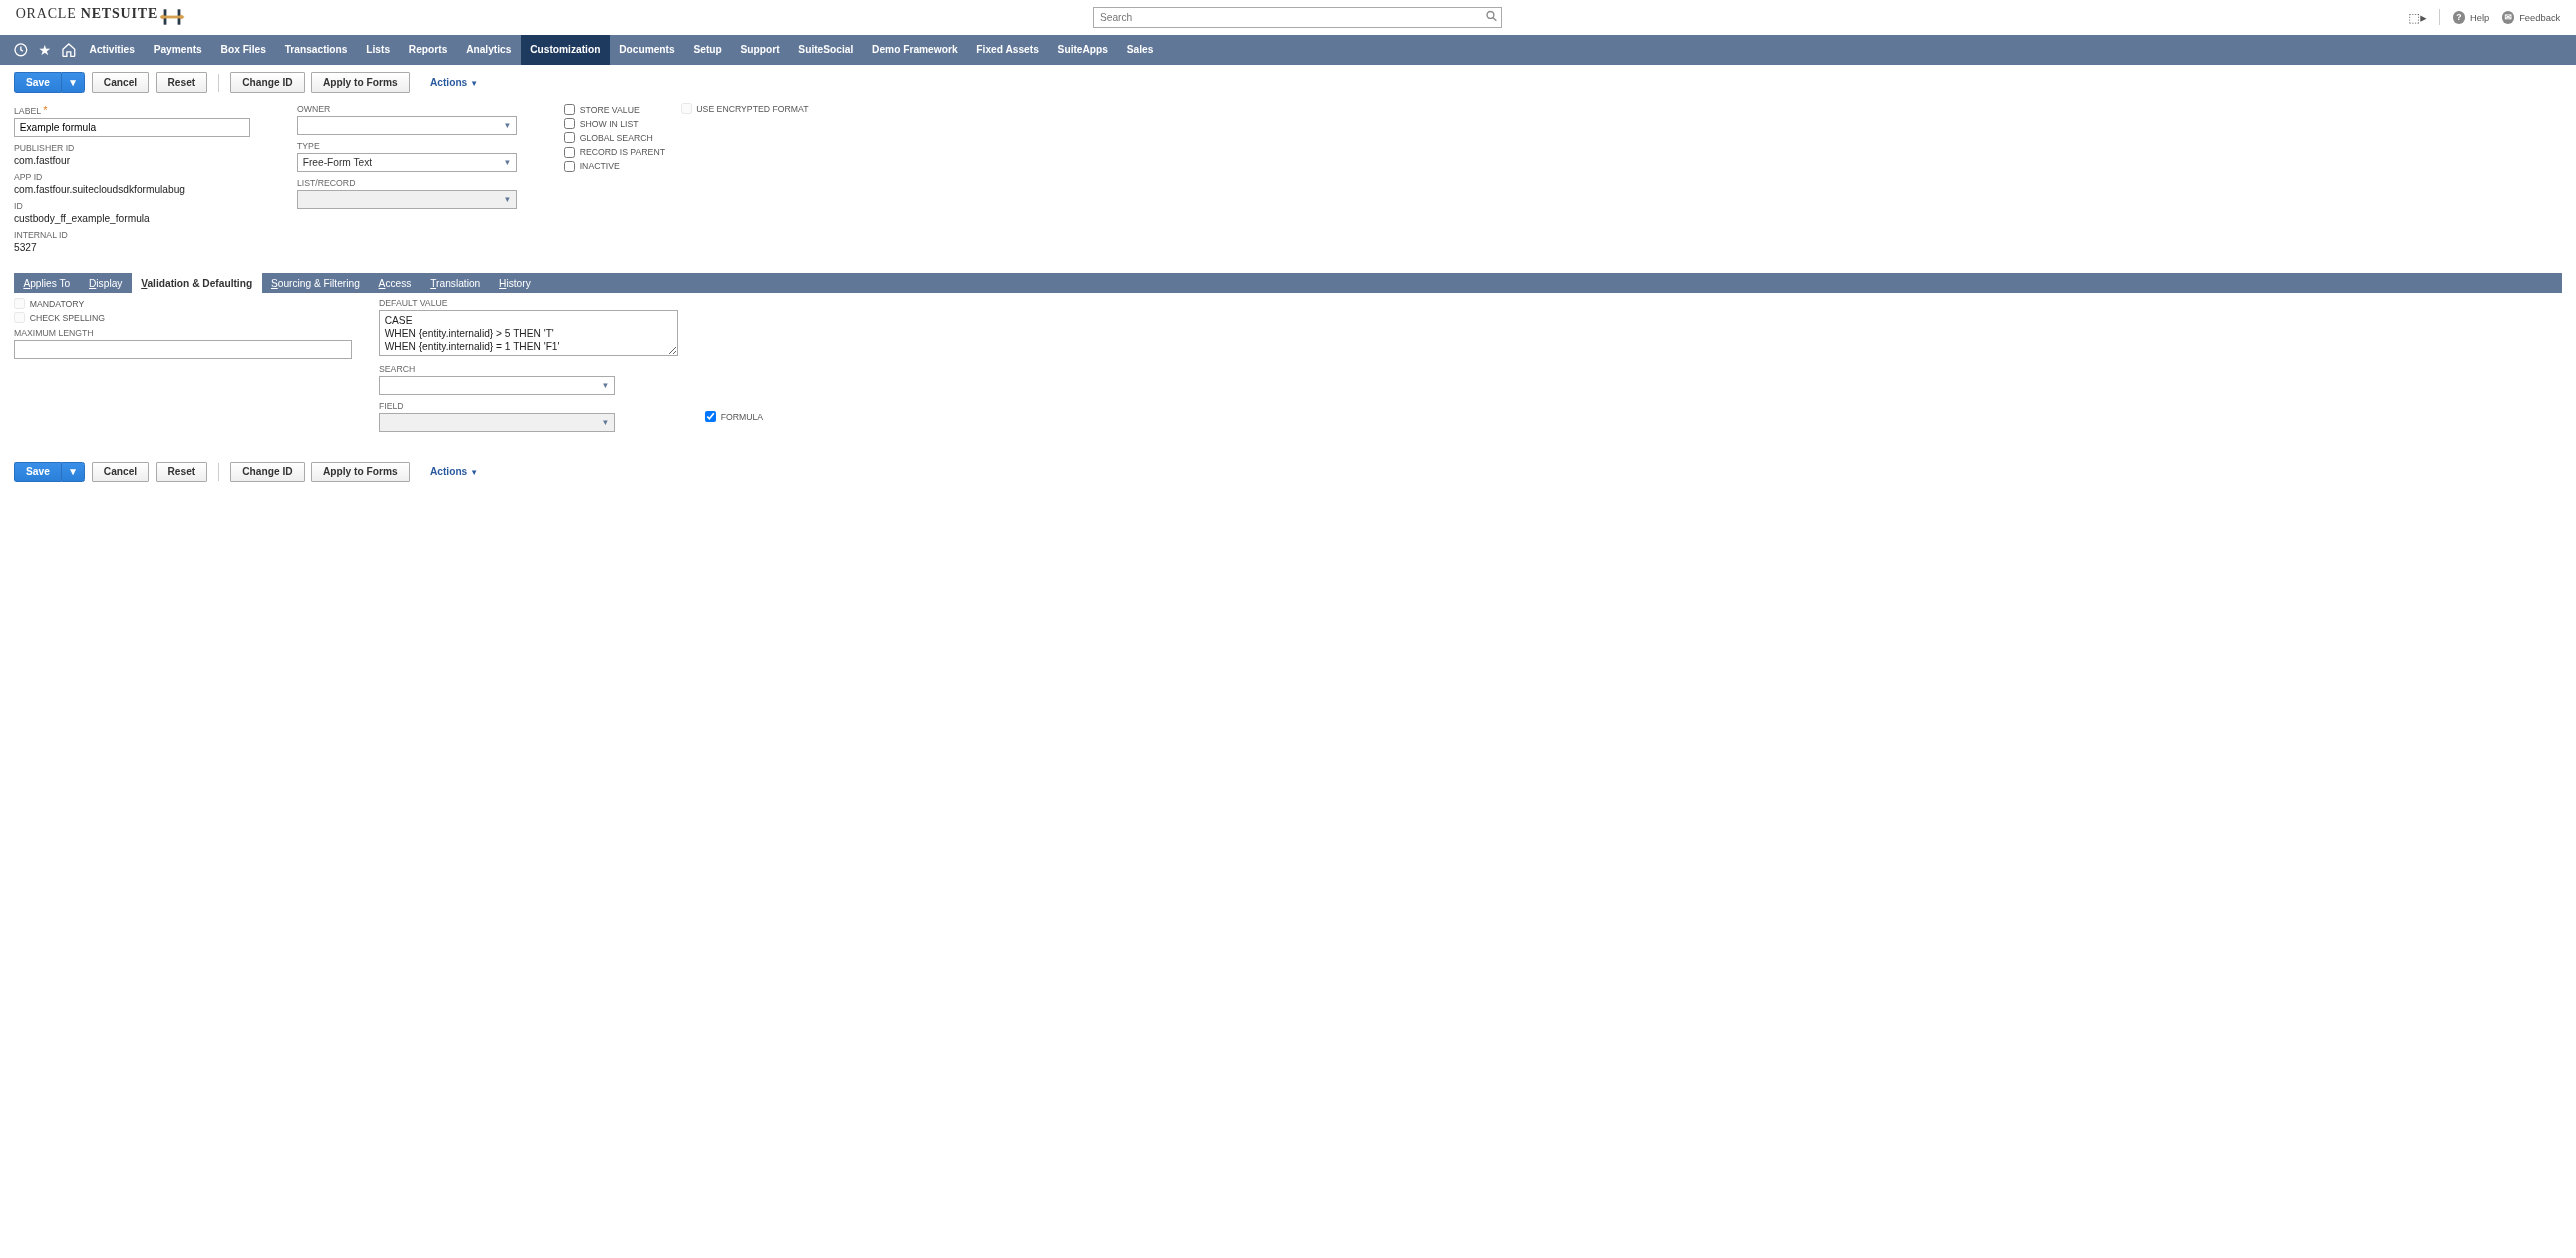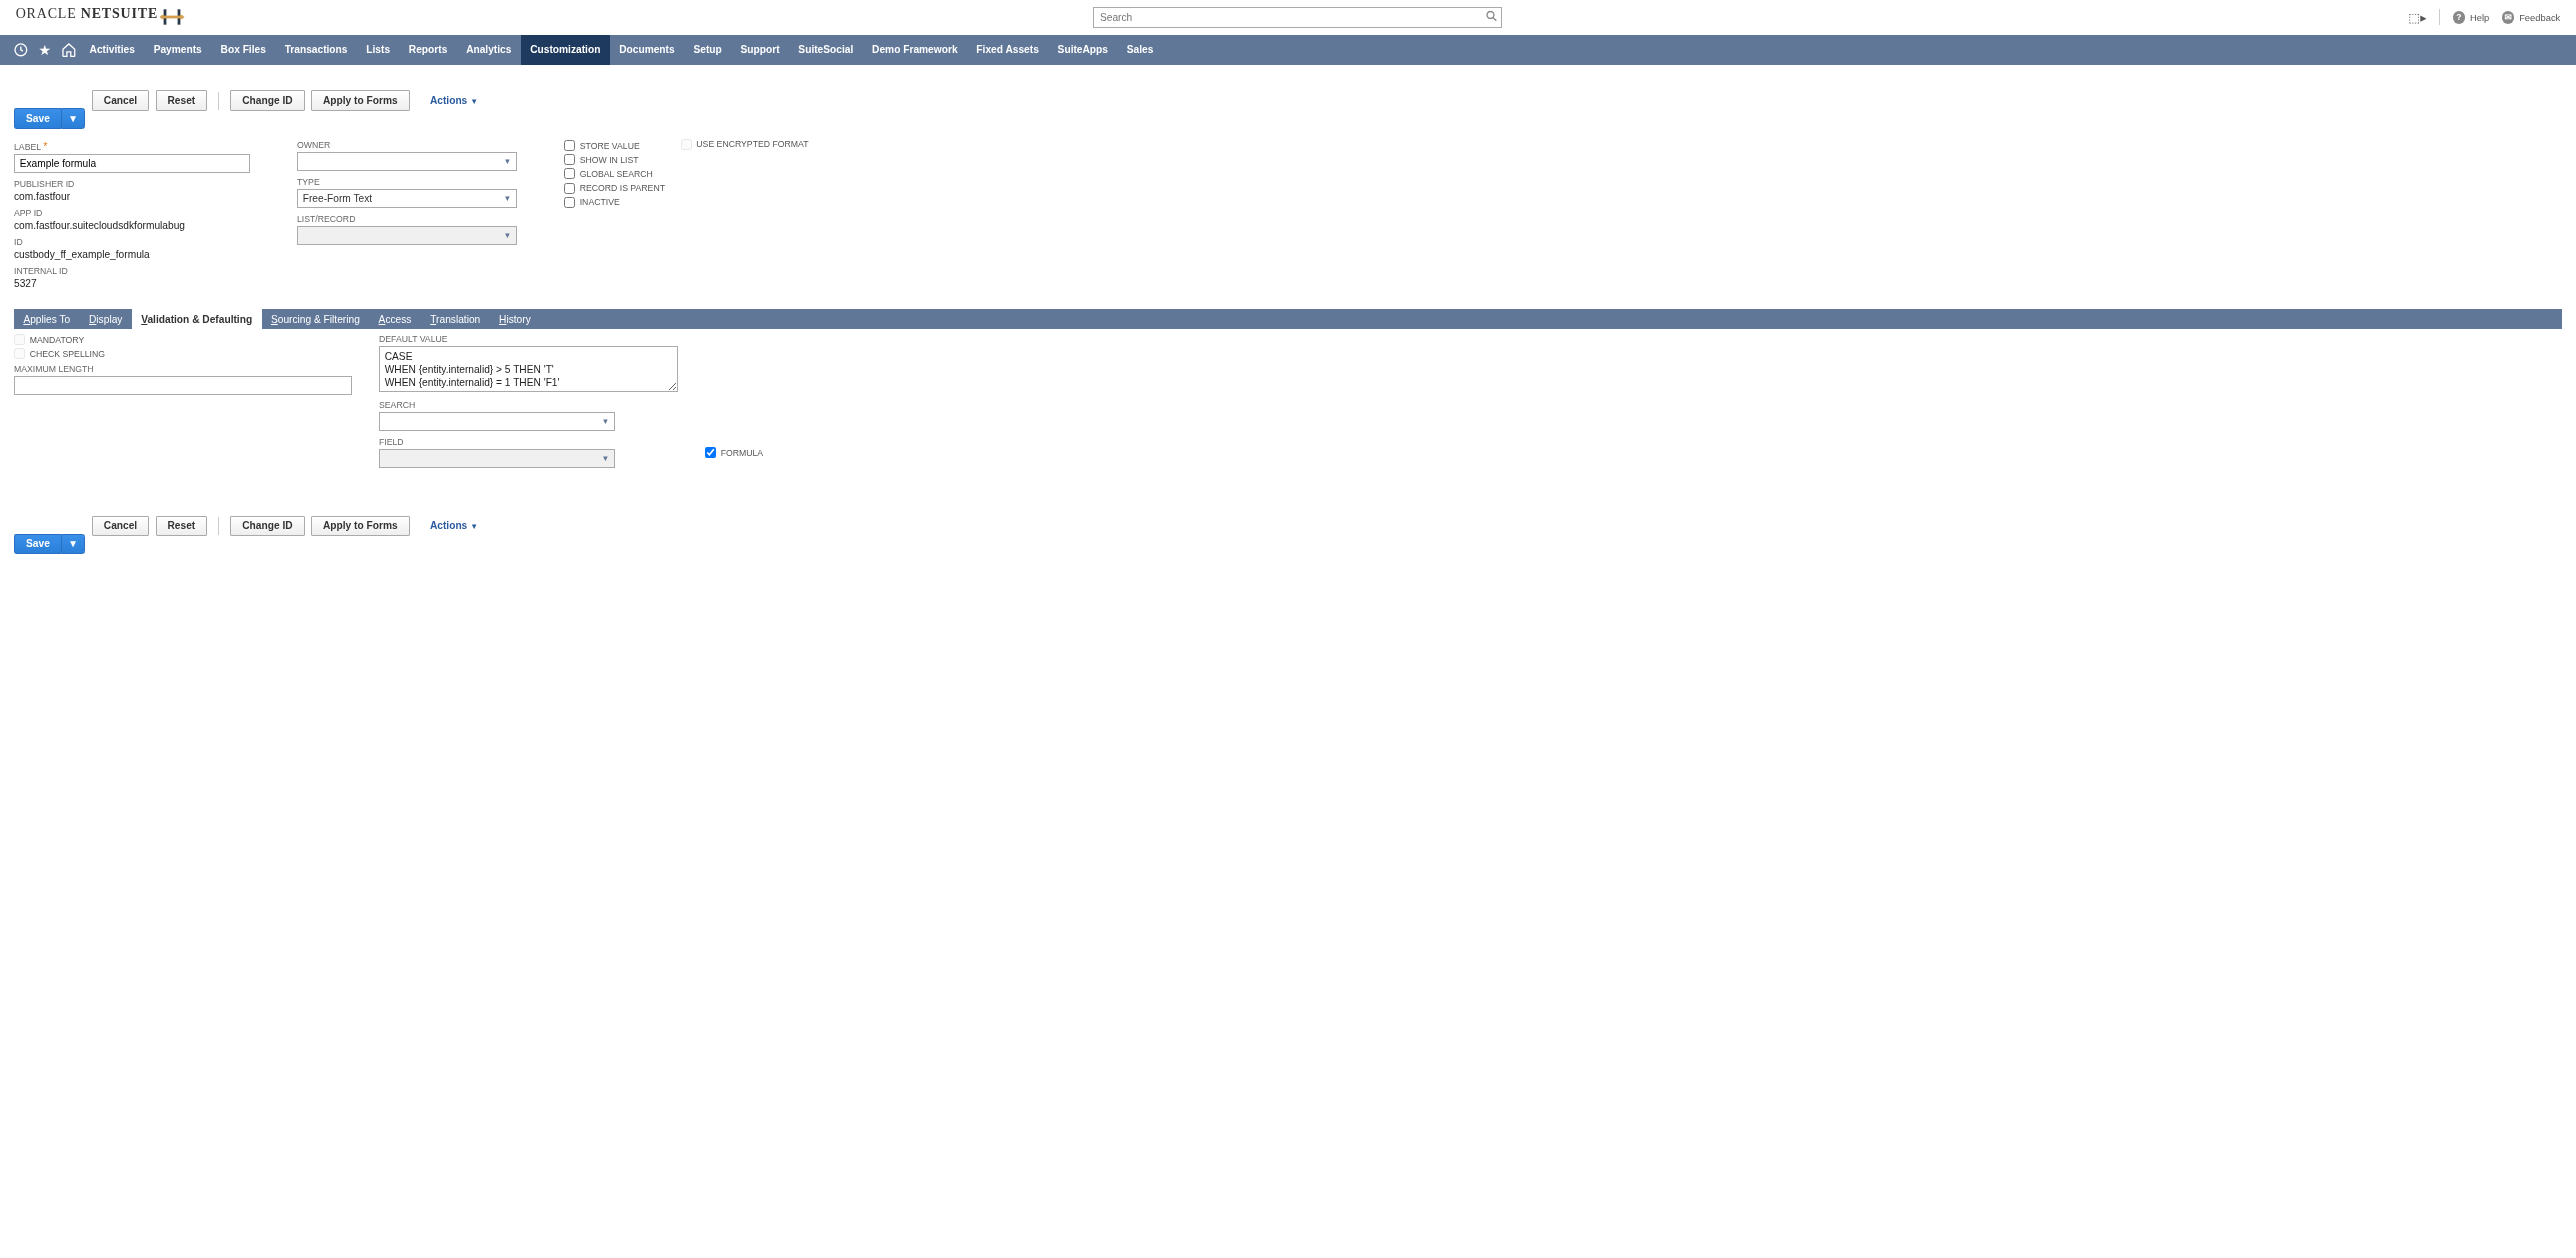--- a/index.html
+++ b/index.html
@@ -27,21 +27,21 @@
   .navitems { display: flex; height: 100%; }
   .navitem { color: #fff; font-weight: bold; font-size: 10.2px; padding: 0 9.4px; display: flex; align-items: center; cursor: pointer; }
   .navitem.active { background: #1f3a5f; }
   
   .page { padding: 7.9px 14px 23.6px; }
   .page-title { font-size: 17.3px; font-weight: bold; color: #444; margin: 4.7px 0 9.4px; }
   
   .toolbar { display: flex; align-items: center; gap: 6.3px; margin-bottom: 11px; }
   .btn { border: 0.8px solid #aaa; background: linear-gradient(#fff,#eee); padding: 3.9px 11px; font-size: 10.2px; font-weight: bold; color: #333; border-radius: 1px; cursor: pointer; }
   .btn-primary { background: #2a80d8; background: linear-gradient(#3a90e8,#2a80d8); border: 0.8px solid #2a70c0; color: #fff; }
-  .btn-split { display: flex; margin-top: 36px; }
+  .btn-split { display: flex; }
   .btn-split .btn-main { border-radius: 2.4px 0 0 2.4px; border-right: 0; }
   .btn-split .btn-arrow { border-radius: 0 2.4px 2.4px 0; padding: 3.9px 6.3px; border-left: 0.8px solid #2a70c0; }
   .toolbar-sep { border-left: 0.8px solid #ccc; height: 17.3px; margin: 0 4.7px; }
   .actions-link { color: #2a5a9e; font-weight: bold; font-size: 10.2px; cursor: pointer; margin-left: 14px; }
   .actions-link .caret { font-size: 7.9px; }
   
   .form-cols { display: flex; gap: 47px; margin-bottom: 14px; }
   .col { flex: 0 0 auto; }
   .col-left { width: 236px; }
   .col-mid { width: 220px; }
@@ -233,21 +233,21 @@
           <div class="checkrow">
             <input type="checkbox" style="">
             <label>RECORD IS PARENT</label>
           </div>
           <div class="checkrow">
             <input type="checkbox" style="">
             <label>INACTIVE</label>
           </div>
         </div>
         <div>
-          <div class="checkrow disabled" style="margin-top:-1.6px;">
+          <div class="checkrow disabled" style="margin-top:-1.6px;align-items:flex-end;">
             <input type="checkbox" disabled="" style="">
             <label>USE ENCRYPTED FORMAT</label>
           </div>
         </div>
       </div>
     </div>
   </div>
 
   <div class="subtabs" id="subtabs">
       <div class="subtab"><span class="ul">A</span>pplies To</div>

